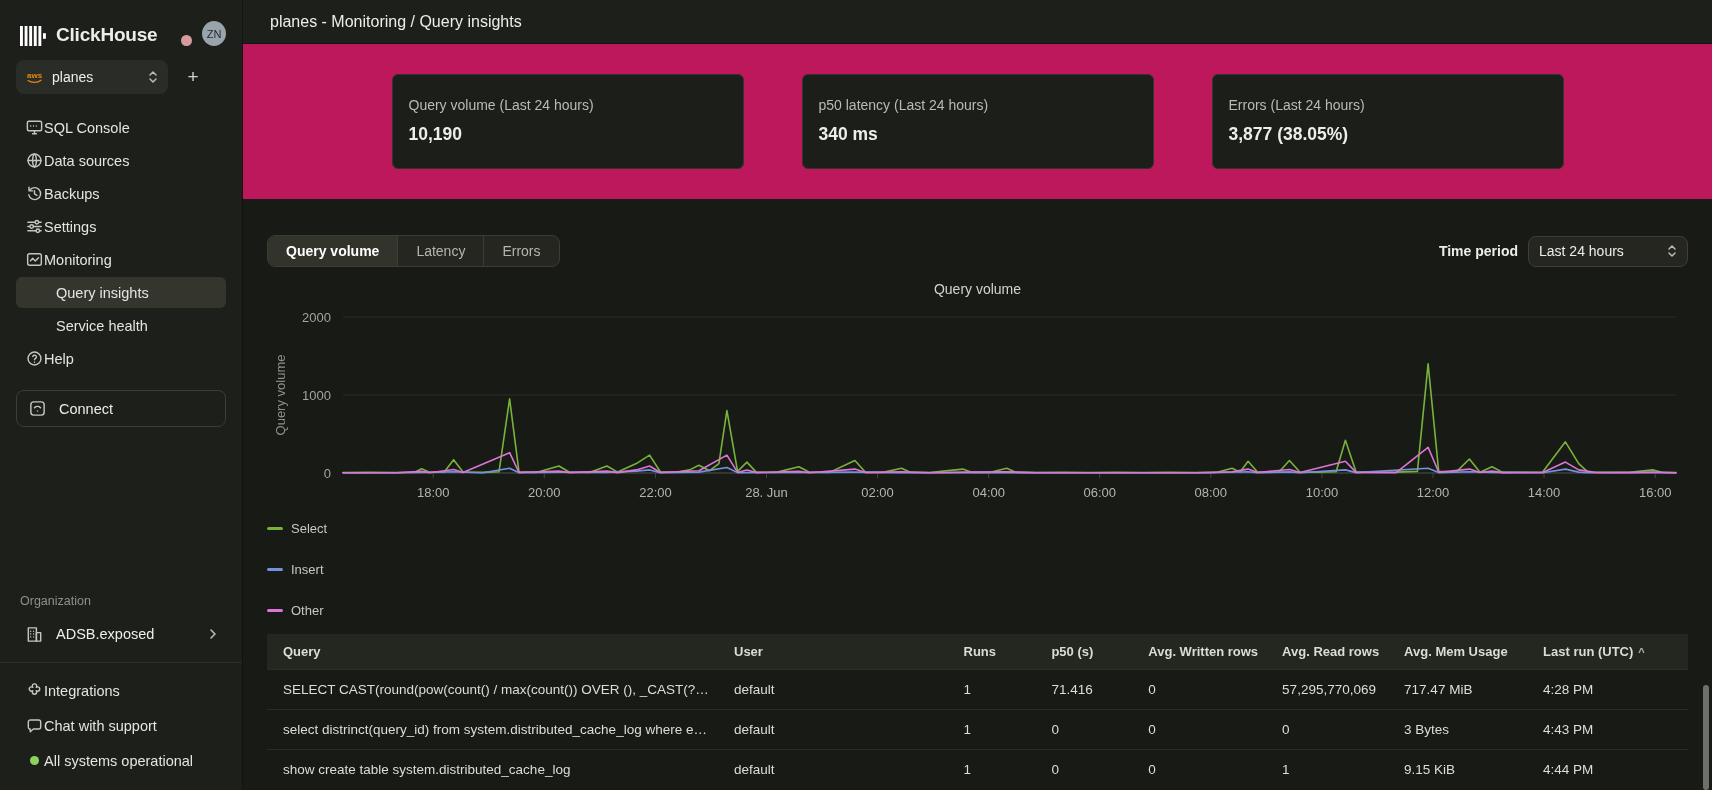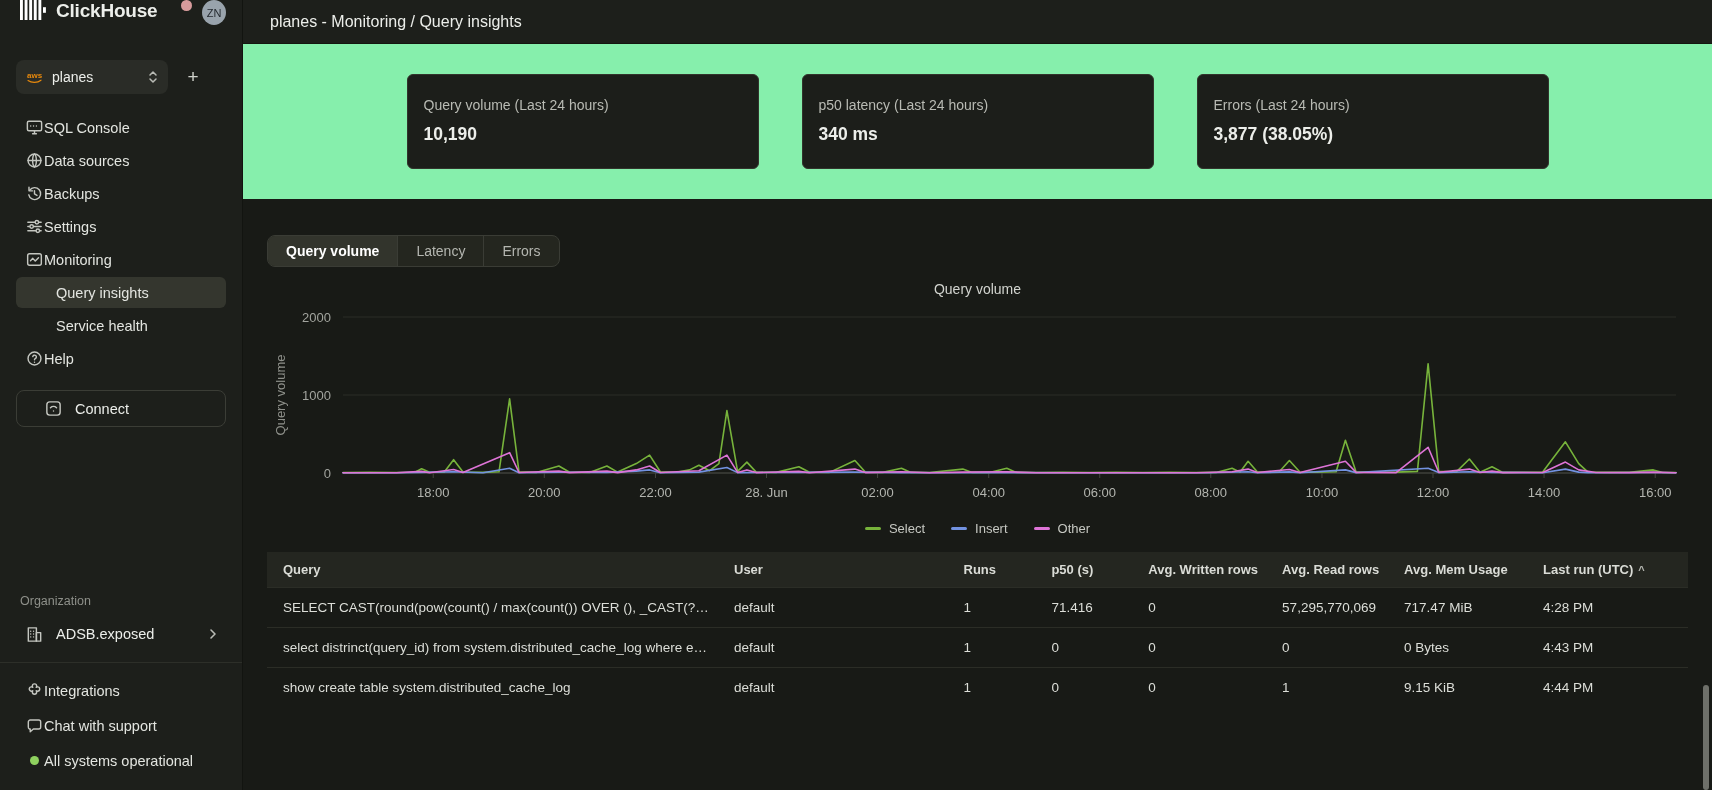--- a/index.html
+++ b/index.html
@@ -3,74 +3,74 @@
 <meta charset="utf-8">
 <style>
   * { margin:0; padding:0; box-sizing:border-box; }
   html,body { width:1712px; height:790px; overflow:hidden; background:#181a16;
     font-family:"Liberation Sans", sans-serif; color:#eceeea; }
   .app { display:flex; height:100%; }
 
   
   .sidebar { width:243px; flex-shrink:0; background:#1d1f1b; border-right:1px solid #121410;
     display:flex; flex-direction:column; padding:0 16px 14px 16px; }
-  .brand-row { height:46px; display:flex; align-items:flex-start; gap:10px; padding-left:4px; }
+  .brand-row { height:46px; display:flex; align-items:flex-end; gap:10px; padding-left:4px; }
   .brand-name { font-size:19px; font-weight:700; letter-spacing:-0.2px; }
   .alert-dot { width:11px; height:11px; border-radius:50%; background:#d79b9c; margin-left:14px; }
   .avatar { margin-left:auto; width:25px; height:25px; border-radius:50%; background:#99a3ac;
     color:#252a30; font-size:11px; font-weight:400; display:flex; align-items:center; justify-content:center; }
   .service-row { display:flex; align-items:center; gap:10px; margin-top:14px; }
   .service-select { flex:0 0 152px; height:34px; background:#2a2c27; border-radius:8px;
     display:flex; align-items:center; gap:9px; padding:0 10px; cursor:pointer; font-size:14px; }
   .service-select .updown { margin-left:auto; }
   .ghost-btn { width:30px; height:30px; border-radius:6px; display:flex; align-items:center;
     justify-content:center; font-size:19px; color:#cfd1cb; cursor:pointer; }
   .nav { margin-top:18px; display:flex; flex-direction:column; gap:2px; }
   .nav-item { height:31px; display:flex; align-items:center; padding:0 9px;
     border-radius:6px; font-size:14.5px; color:#e3e5e0; cursor:pointer; }
   .nav-item .nav-icon { width:19px; height:19px; color:#c4c6c0; display:flex; align-items:center; justify-content:center; }
   .nav-item.sub { padding-left:40px; }
   .nav-item.active { background:#34362e; }
   .connect-btn { margin-top:16px; height:37px; border:1px solid #3b3d36; border-radius:8px;
-    display:flex; align-items:center; gap:12px; padding:0 27px; font-size:14.5px; cursor:pointer; }
+    display:flex; align-items:center; gap:12px; padding:0 11px; font-size:14.5px; cursor:pointer; }
   .side-spacer { flex:1; }
   .org-label { font-size:12.5px; color:#8e908a; margin:16px 0 10px 4px; }
   .org-item { height:32px; display:flex; align-items:center; gap:12px; padding:0 9px;
     border-radius:6px; font-size:14.5px; cursor:pointer; }
   .org-item .chev { margin-left:auto; color:#b9bbb5; }
   .side-divider { border-top:1px solid #2d2f29; margin:12px -16px; }
   .footer-items { display:flex; flex-direction:column; gap:4px; }
   .status-dot { width:9px; height:9px; border-radius:50%; background:#8fd15f; margin:0 5px; }
 
   
   .main { flex:1; display:flex; flex-direction:column; position:relative; }
   .topbar { height:44px; background:#1d1f1b; display:flex; align-items:center;
     padding-left:27px; border-bottom:1px solid #141610; flex-shrink:0; }
   .topbar-title { font-size:16px; font-weight:400; }
-  .stats-strip { background:#86efac; padding:30px 0; display:flex; justify-content:center;
-    gap:43px; flex-shrink:0; }
+  .stats-strip { background:#be185d; padding:30px 0; display:flex; justify-content:center;
+    gap:58px; flex-shrink:0; }
   .stat-card { width:352px; height:95px; background:#1c1e1a; border:1px solid #32342c;
     border-radius:6px; padding:22px 16px; }
   .stat-label { font-size:14px; color:#b9bbb4; }
   .stat-value { font-size:17.5px; font-weight:700; margin-top:11px; }
 
   .content { flex:1; padding:0 24px; }
   .toolbar { margin-top:36px; display:flex; justify-content:space-between; align-items:center; }
   .tab-group { display:flex; border:1px solid #3a3c35; border-radius:8px; background:#24261f; overflow:hidden; }
   .tab { padding:7px 18px; font-size:14px; color:#b4b6b0; border-right:1px solid #3a3c35; cursor:pointer; }
   .tab:last-child { border-right:none; }
   .tab.active { background:#32342c; color:#ffffff; font-weight:700; }
   .toolbar-right { display:flex; align-items:center; gap:10px; }
   .tp-label { font-size:14px; font-weight:700; }
   .dropdown { width:160px; height:31px; background:#24261f; border:1px solid #3c3e37; border-radius:8px;
     display:flex; align-items:center; justify-content:space-between; padding:0 10px; font-size:14px; cursor:pointer; }
 
   .chart-wrap { margin-top:14px; }
   .chart-title { text-align:center; font-size:14px; color:#d2d4cf; margin-bottom:4px; }
-  .legend { display:flex; justify-content:center; gap:26px; margin-top:6px; }
+  .legend { display:flex; justify-content:center; gap:26px; margin-top:6px;flex-direction:column; }
   .legend-item { display:flex; align-items:center; gap:8px; font-size:13px; color:#c6c8c2; cursor:pointer; }
   .legend-swatch { width:16px; height:3px; border-radius:2px; display:inline-block; }
 
   .recent-header { margin-top:50px; display:flex; justify-content:space-between; align-items:center; }
   .recent-title { font-size:17px; font-weight:700; }
   .recent-controls { display:flex; align-items:center; gap:14px; }
   .filter-box { width:171px; height:31px; background:#24261f; border:1px solid #34362f; border-radius:8px;
     display:flex; align-items:center; gap:8px; padding:0 10px; color:#8a8c86; }
   .filter-box input { background:transparent; border:none; outline:none; color:#d8dad4;
     font-size:14px; width:115px; font-family:"Liberation Sans",sans-serif; }
@@ -275,20 +275,32 @@
         <div class="stat-value">3,877 (38.05%)</div>
       </div>
     </div>
 
     <div class="content">
       <div class="toolbar">
         <div class="tab-group">
           <div class="tab active">Query volume</div>
           <div class="tab">Latency</div>
           <div class="tab">Errors</div>
+        </div>
+        <div class="toolbar-right">
+          <span class="tp-label">Time period</span>
+          <div class="dropdown">
+            <span>Last 24 hours</span>
+            <span>
+              <svg class="icon" width="10" height="14" viewBox="0 0 10 14" fill="none" stroke="#b9bbb5" stroke-width="1.5" stroke-linecap="round" stroke-linejoin="round">
+                <polyline points="2,5 5,2 8,5"></polyline>
+                  <polyline points="2,9 5,12 8,9"></polyline>
+                </svg>
+            </span>
+          </div>
         </div>
       </div>
 
       <div class="chart-wrap">
         <div class="chart-title">Query volume</div>
         <svg width="1421" height="210" viewBox="0 0 1421 210">
             <text x="64" y="176.5" fill="#a2a49e" font-size="13" text-anchor="end" font-family="Liberation Sans, sans-serif">0</text>
             <line x1="76" x2="1409" y1="94" y2="94" stroke="#2a2c26" stroke-width="1"></line>
             <text x="64" y="98.5" fill="#a2a49e" font-size="13" text-anchor="end" font-family="Liberation Sans, sans-serif">1000</text>
             <line x1="76" x2="1409" y1="16" y2="16" stroke="#2a2c26" stroke-width="1"></line>
@@ -374,21 +386,21 @@
               <td>717.47 MiB</td>
               <td>4:28 PM</td>
             </tr>
             <tr>
               <td class="cell-query">select distrinct(query_id) from system.distributed_cache_log where eve...</td>
               <td>default</td>
               <td>1</td>
               <td>0</td>
               <td>0</td>
               <td>0</td>
-              <td>0 Bytes</td>
+              <td>3 Bytes</td>
               <td>4:43 PM</td>
             </tr>
             <tr>
               <td class="cell-query">show create table system.distributed_cache_log</td>
               <td>default</td>
               <td>1</td>
               <td>0</td>
               <td>0</td>
               <td>1</td>
               <td>9.15 KiB</td>

